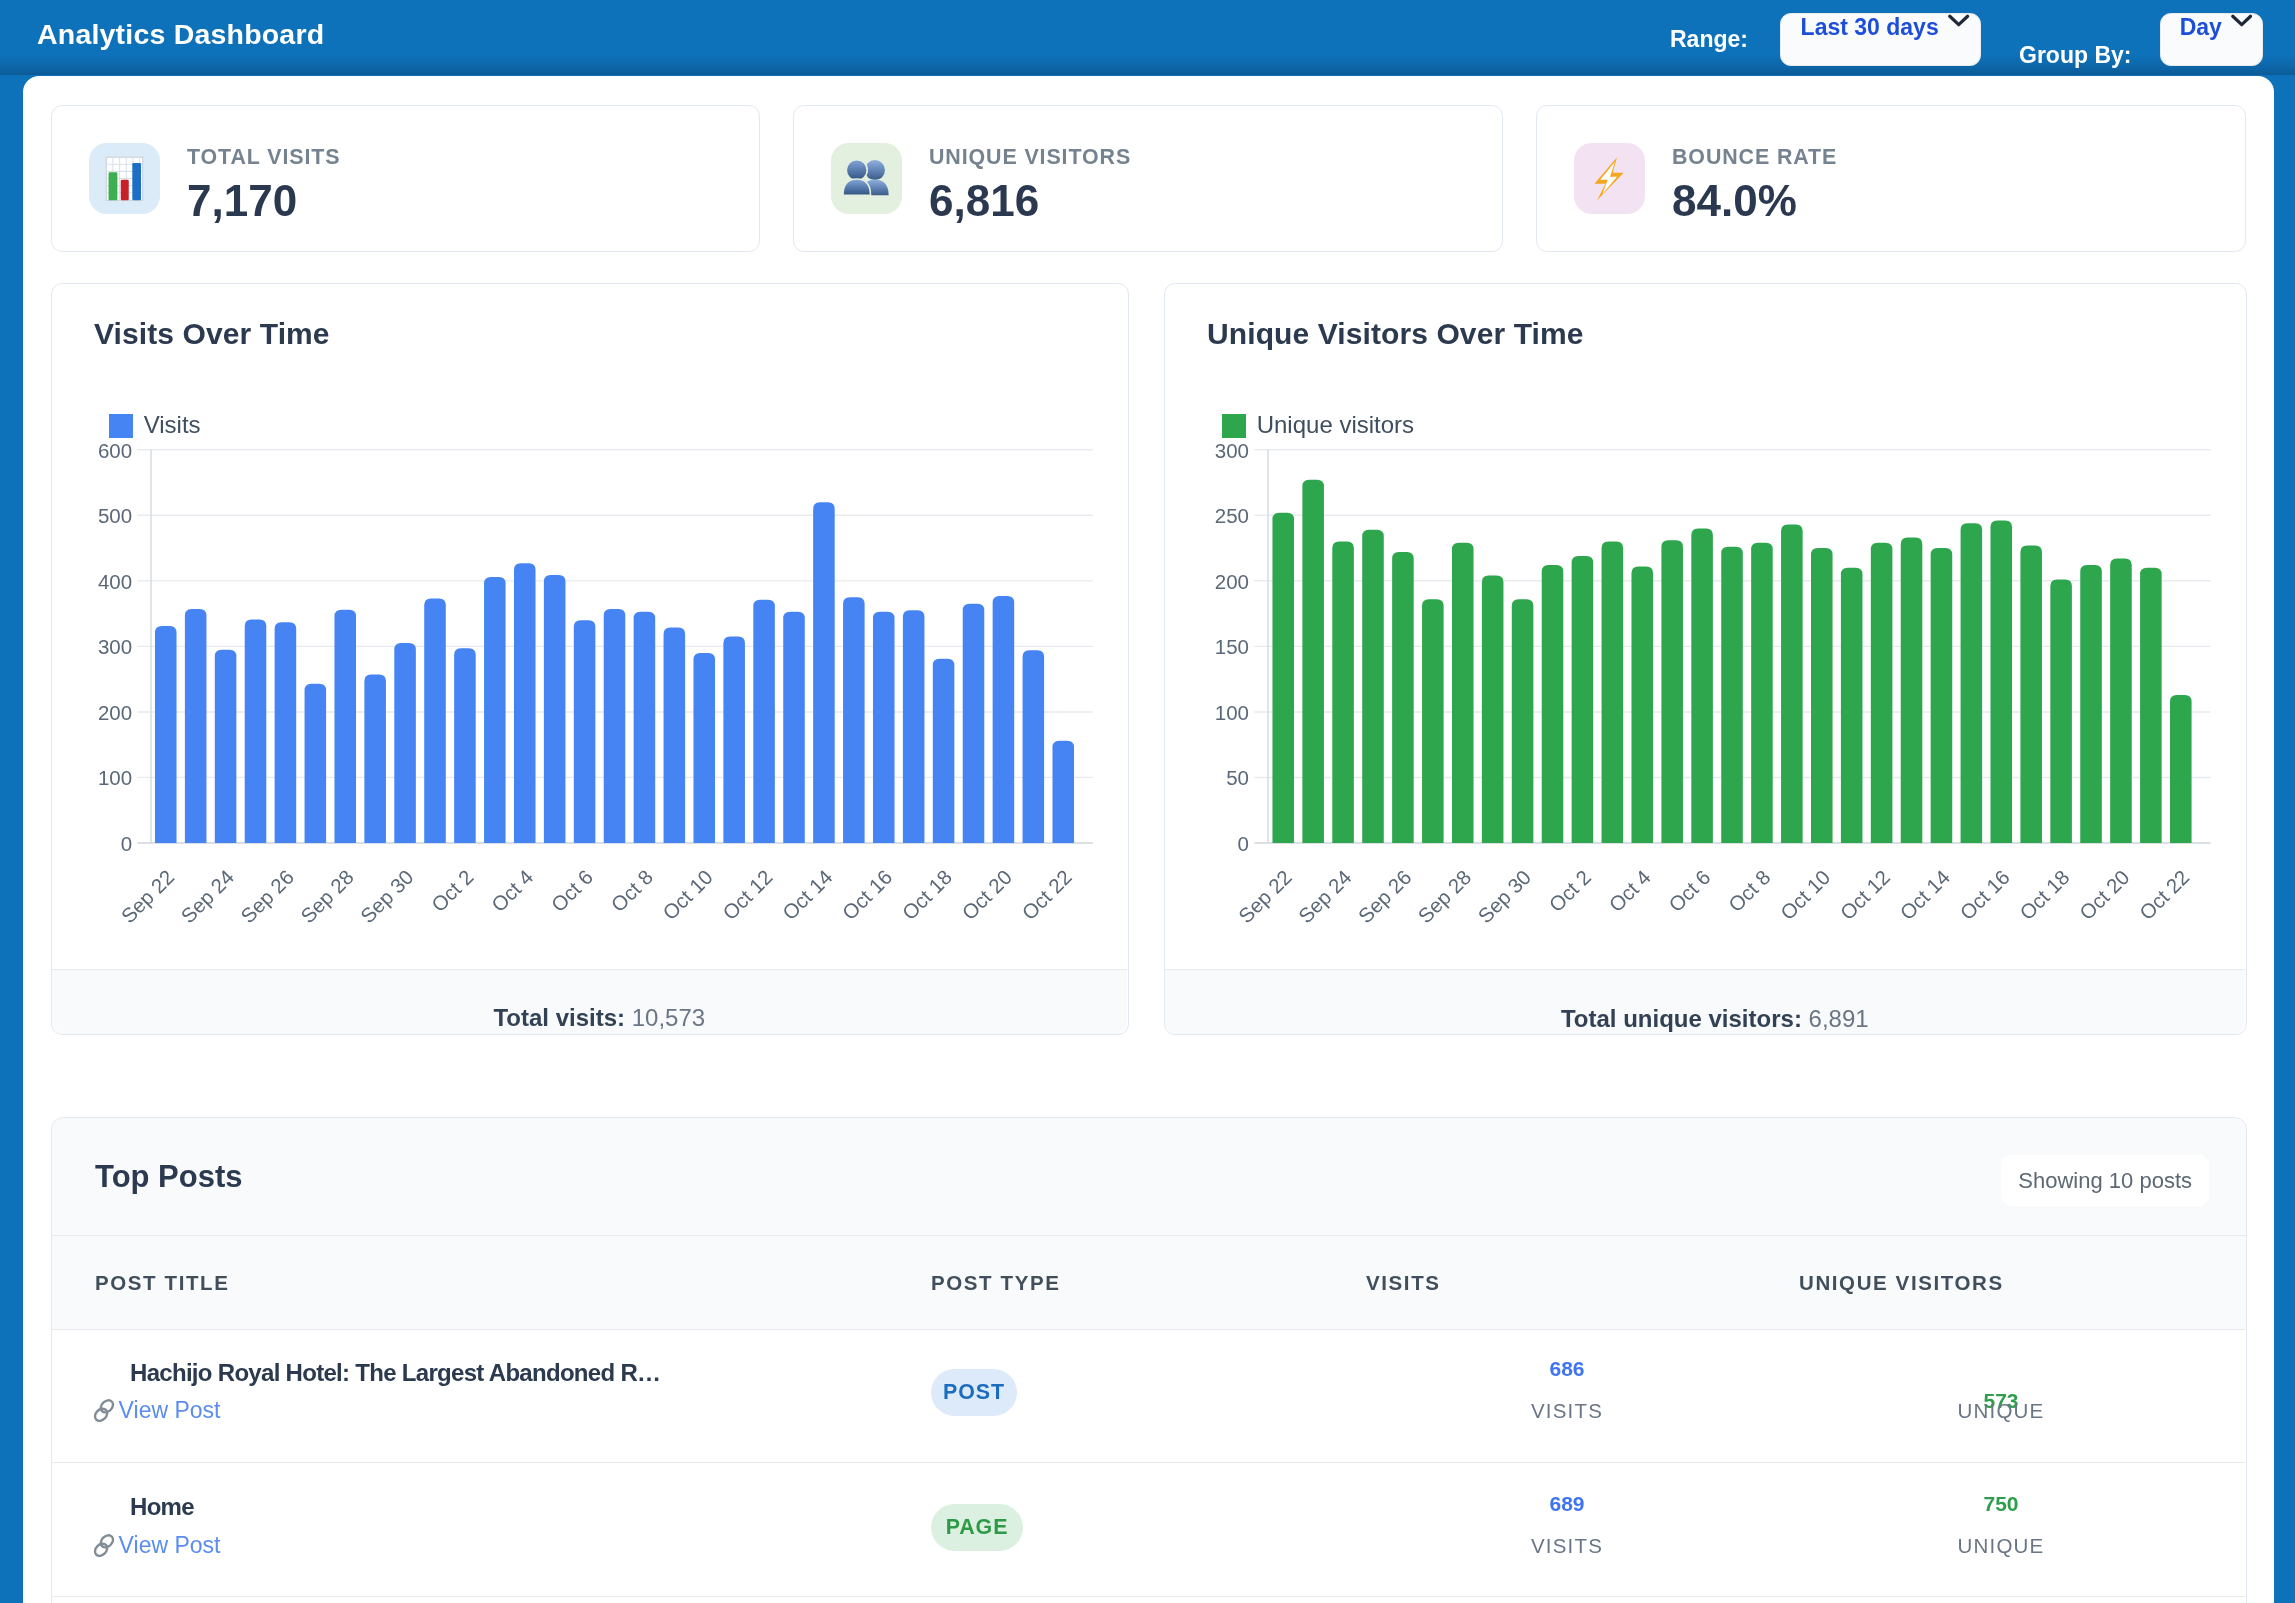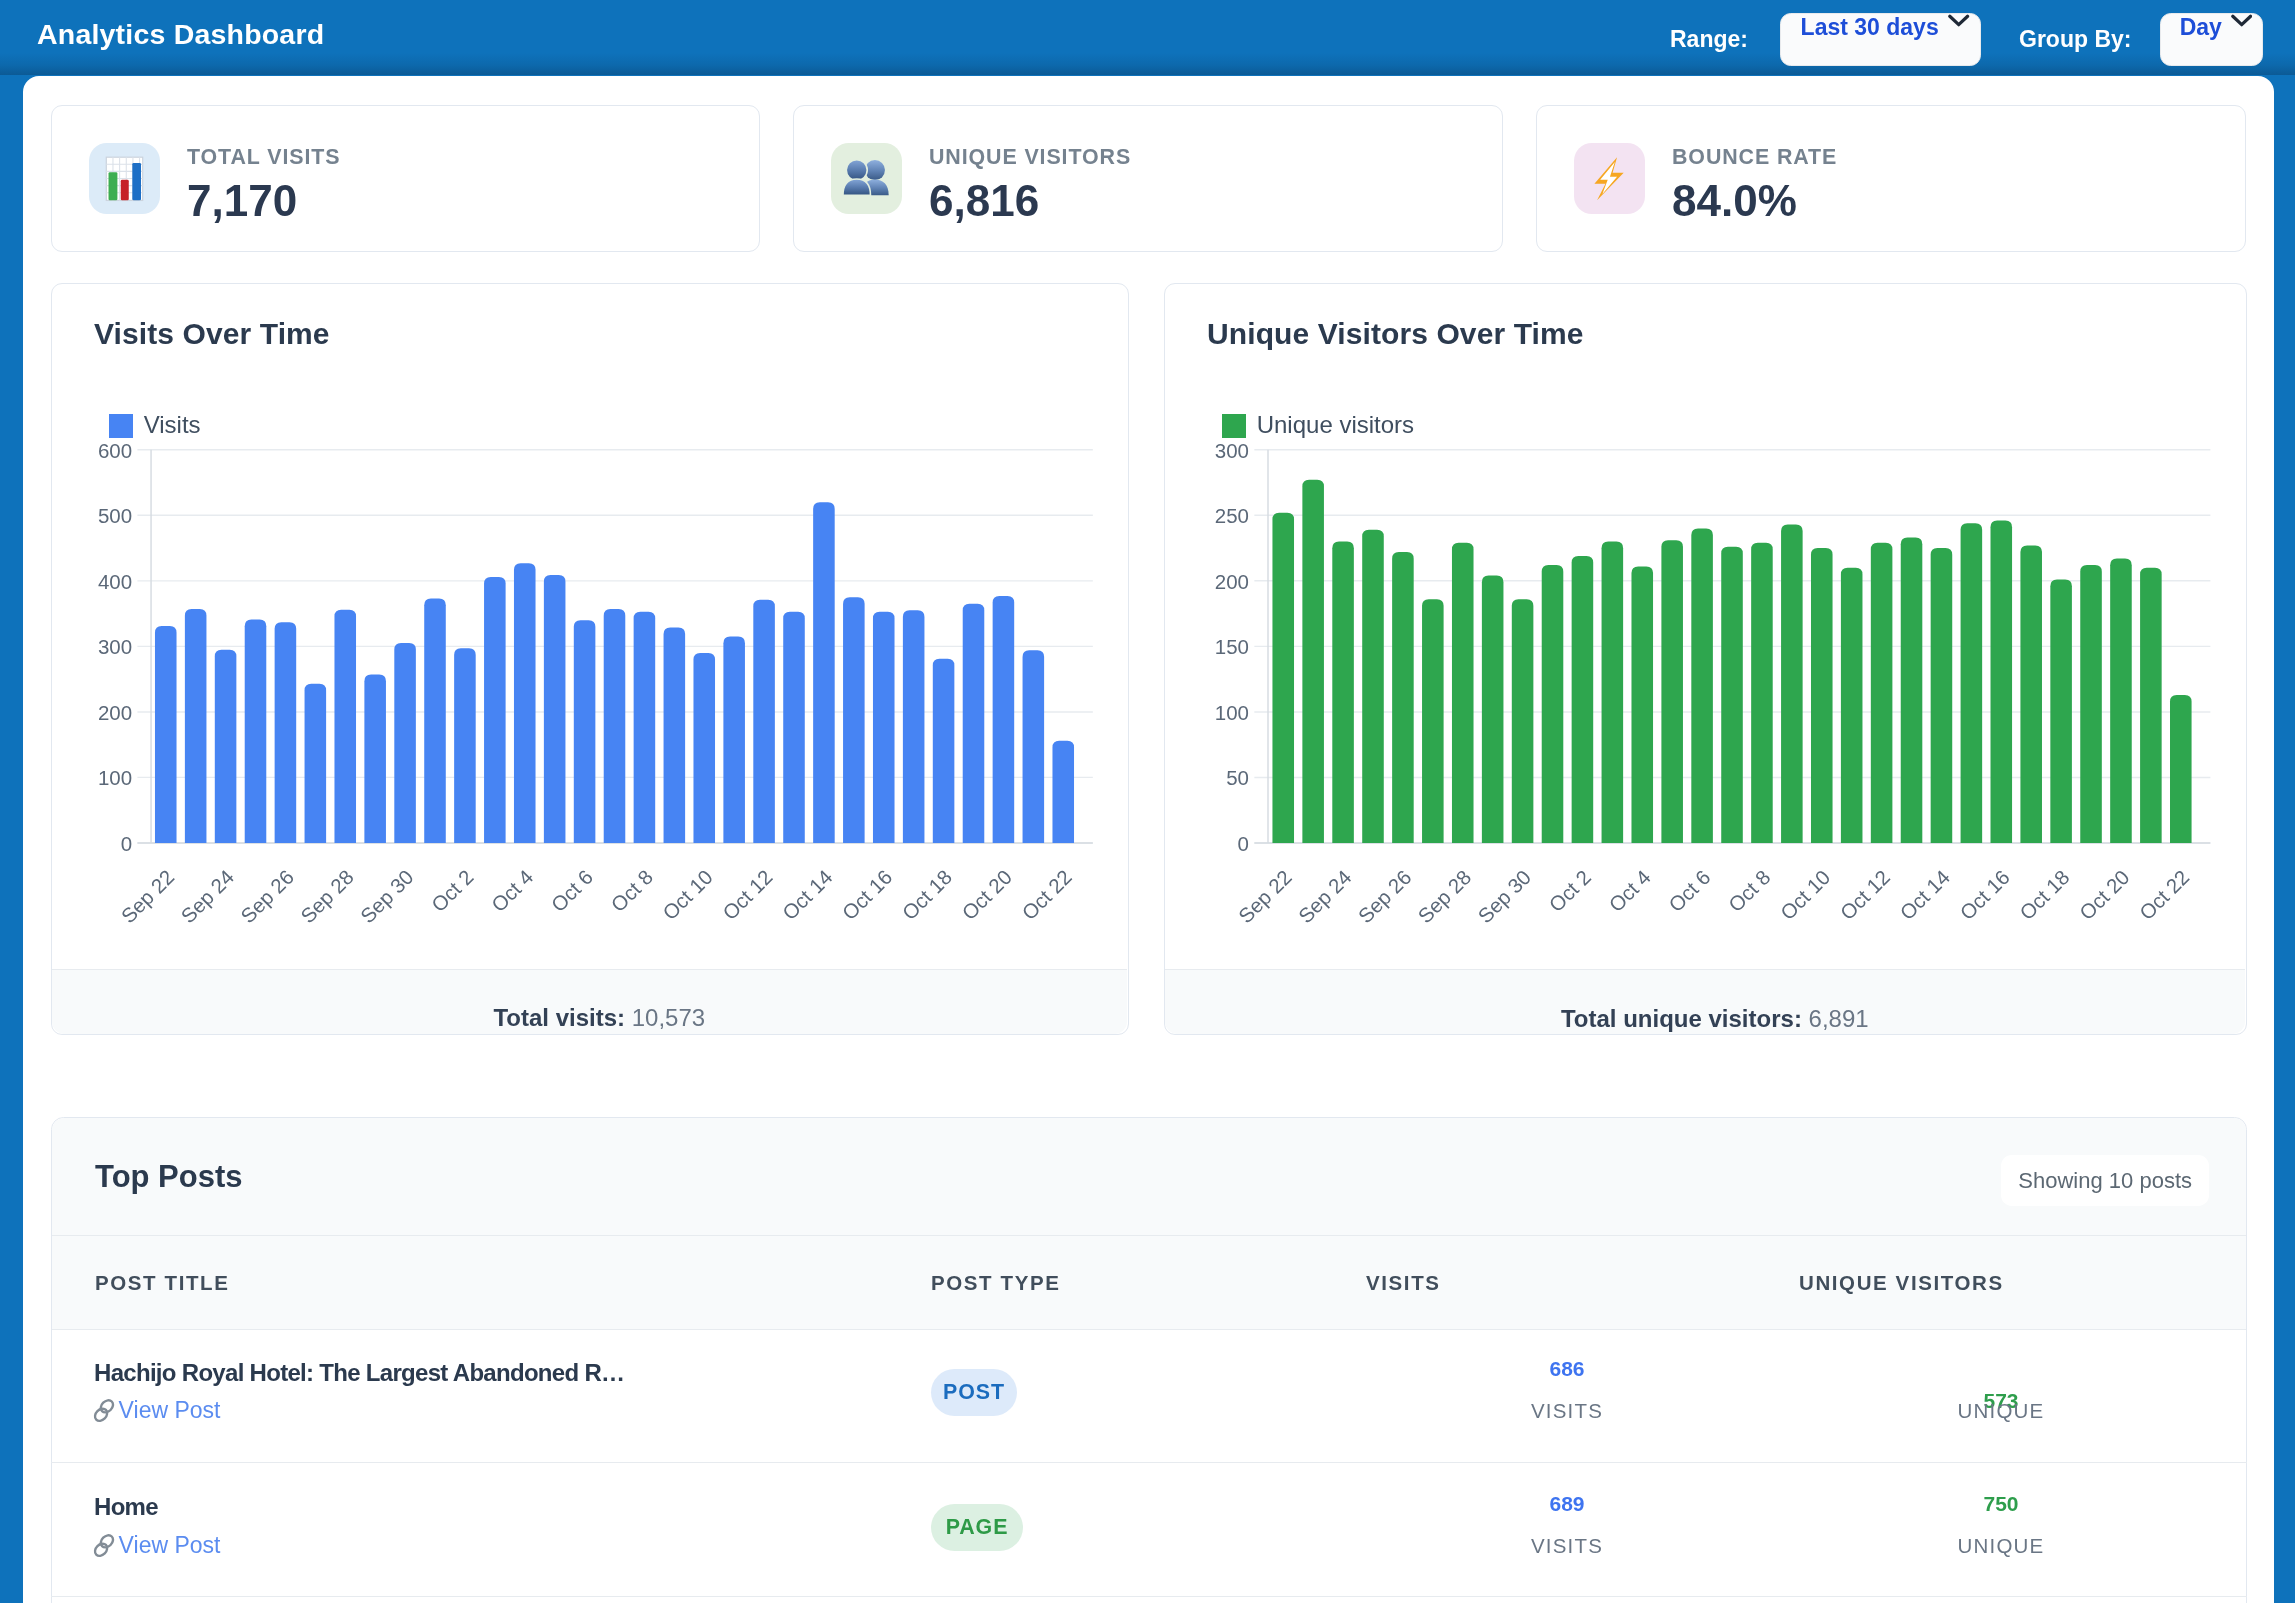--- a/index.html
+++ b/index.html
@@ -12,31 +12,31 @@
 .legend { position:absolute; font-size:24px; color:#3f4e5f; }
 .sw { display:inline-block; width:24px; height:24px; margin-right:10.7px; vertical-align:-4.5px; }
 .cfoot { position:absolute; border-top:1.4px solid #e7ebef; background:#f8fafb; text-align:center; font-size:24px; color:#6a7685; border-radius:0 0 12.5px 12.5px; }
 .cfoot b { color:#334155; }
 .hlabel { position:absolute; top:0; font-size:23px; font-weight:bold; color:#fff; }
 .select { position:absolute; top:12.5px; height:53px; background:#fafbfc; border:1.3px solid #e8eaed; border-radius:10.7px; font-size:23px; font-weight:bold; color:#1d4ed8; display:flex; white-space:nowrap; }
 .thead { font-size:20.5px; font-weight:bold; letter-spacing:1.6px; color:#414e5c; position:absolute; }
 .badge { position:absolute; font-size:21.4px; font-weight:bold; letter-spacing:0.9px; border-radius:24px; height:47px; line-height:47px; }
 .num { position:absolute; transform:translateX(-50%); font-size:21px; font-weight:bold; text-align:center; }
 .numsub { position:absolute; transform:translateX(-50%); font-size:20.5px; letter-spacing:1.2px; color:#6a7685; text-align:center; }
-.ptitle { position:absolute; font-size:24px; font-weight:bold; color:#2b3a4e; letter-spacing:-0.7px; }
+.ptitle { position:absolute; font-size:24px; font-weight:bold; color:#2b3a4e; letter-spacing:-0.7px;margin-left:36px; }
 .plink { position:absolute; font-size:23px; color:#5b8cf0; }
 </style></head><body>
 <div style="position:absolute;left:0;top:53px;width:2295px;height:22px;background:linear-gradient(rgba(6,40,70,0) 0%, rgba(6,40,70,0.13) 55%, rgba(6,40,70,0.32) 100%)"></div>
 <div class="panel"></div>
 <div style="position:absolute;left:37px;top:18px;font-size:28.5px;font-weight:bold;color:#fff;letter-spacing:0.2px">Analytics Dashboard</div>
 <div class="hlabel" style="left:1670px;top:26px">Range:</div>
 <div class="select" style="left:1780px;width:201px;padding-left:19.6px;gap:9.8px">Last 30 days <svg width="21.4" height="13.4" viewBox="0 0 24 15">
       <polyline points="2,2.5 12,12 22,2.5" fill="none" stroke="#1f2937" stroke-width="3.6" stroke-linecap="round" stroke-linejoin="round"></polyline>
     </svg></div>
-<div class="hlabel" style="left:2019px;top:26px">Group By:</div>
+<div class="hlabel" style="left:2019px;top:42px">Group By:</div>
 <div class="select" style="left:2160px;width:103px;padding-left:18.7px;gap:9px">Day <svg width="21.4" height="13.4" viewBox="0 0 24 15">
       <polyline points="2,2.5 12,12 22,2.5" fill="none" stroke="#1f2937" stroke-width="3.6" stroke-linecap="round" stroke-linejoin="round"></polyline>
     </svg></div>
 
 <div class="card" style="left:51px;top:105px;width:709px;height:147px">
 <div style="position:absolute;left:37px;top:37px;width:71px;height:71px"><svg width="71" height="71" viewBox="0 0 80 80">
 <rect x="0" y="0" width="80" height="80" rx="20" fill="#dcebf8"></rect>
 <rect x="19.5" y="16" width="41" height="48.7" fill="#ffffff" stroke="#ccd4de" stroke-width="1.4"></rect>
 <g stroke="#dbe1e9" stroke-width="1.2">
 <line x1="19.5" y1="24" x2="60.5" y2="24"></line>

